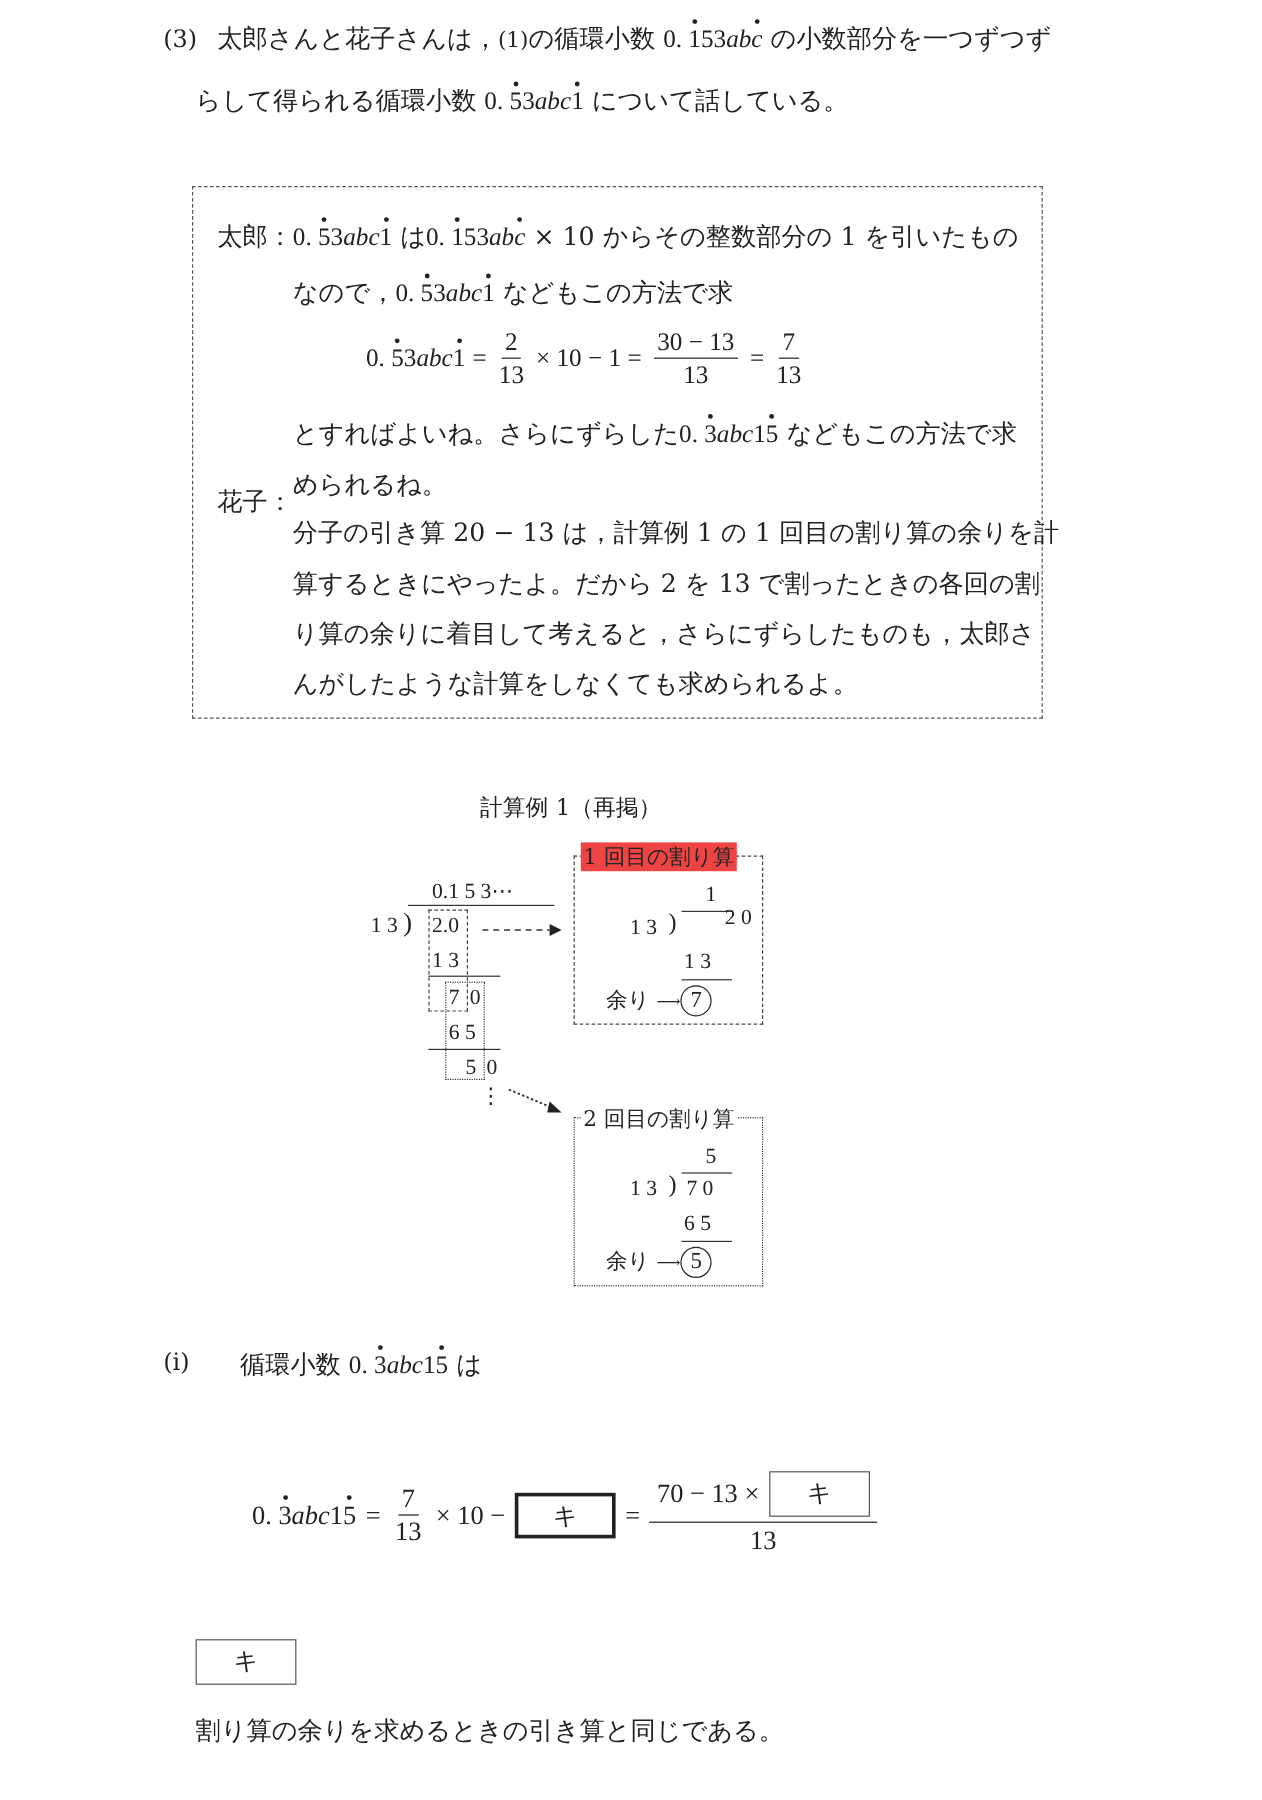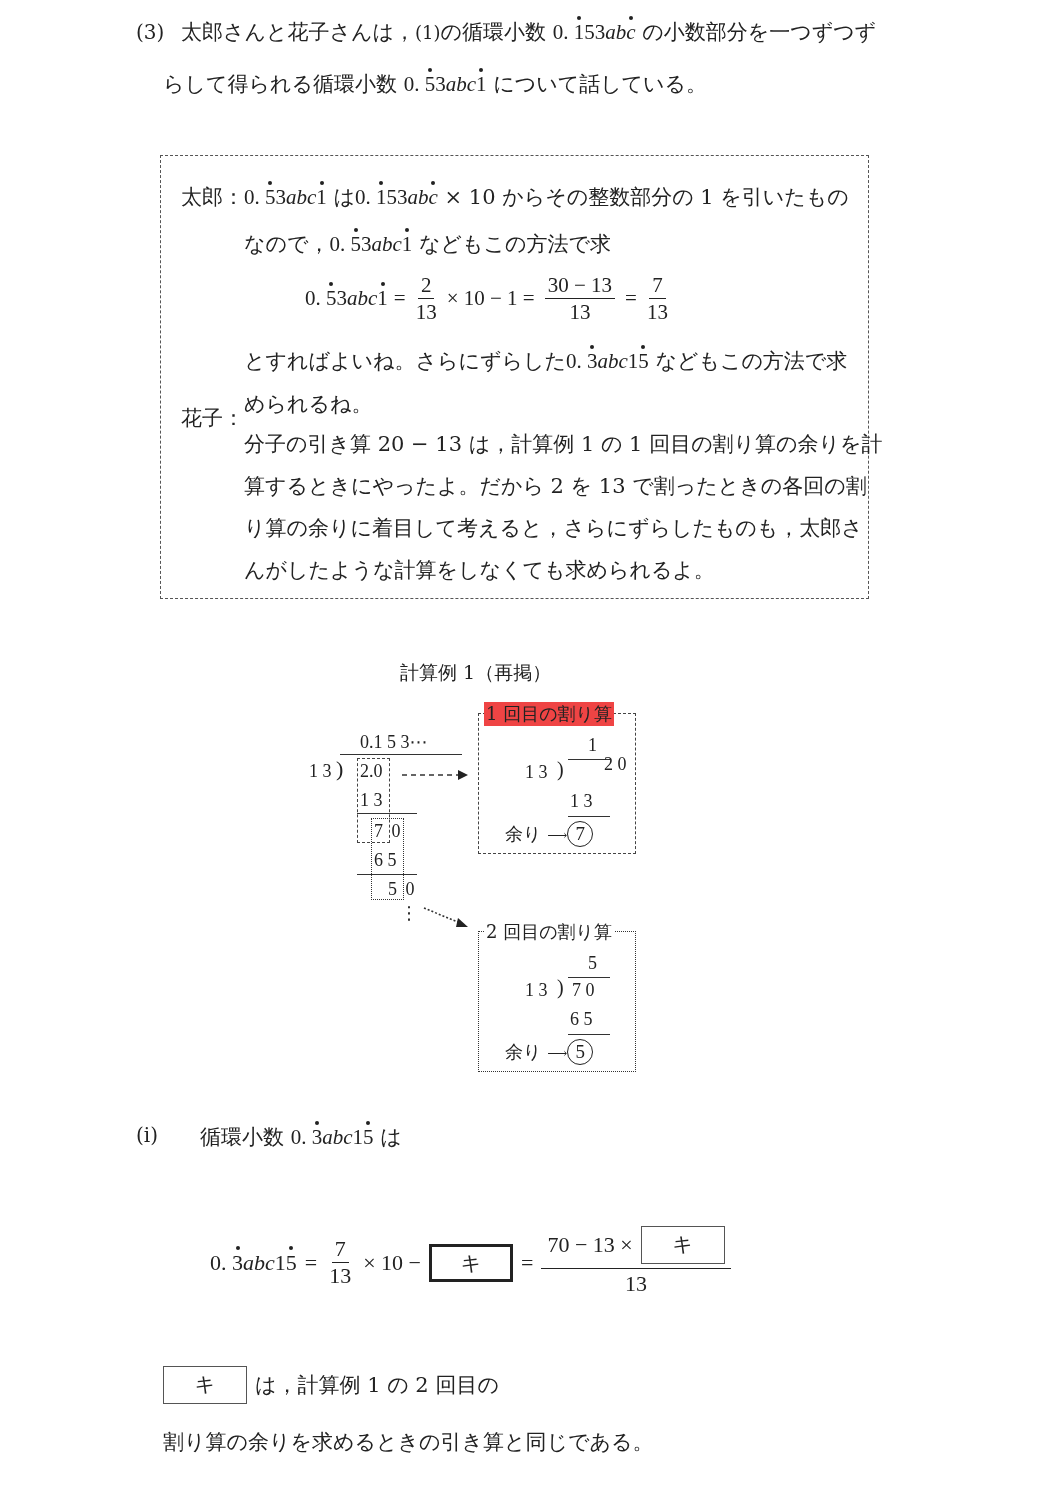--- a/index.html
+++ b/index.html
@@ -177,15 +177,14 @@
     <span style="border-bottom:1.4px solid #222;padding:0 6px 4px 6px;display:flex;align-items:center;gap:8px;">
       <span>70 − 13 ×</span>
       <span class="answer-box-thin">キ</span>
     </span>
     <span style="line-height:30px;">13</span>
   </span>
 </div>
 
 <div class="abs" style="left:163px;top:1366px;display:flex;align-items:center;gap:8px;">
   <span class="answer-box-thin">キ</span>
-  <span>は，計算例 1 の 2 回目の</span>
 </div>
 <div class="abs" style="left:163px;top:1428px;">割り算の余りを求めるときの引き算と同じである。</div>
 
 </body></html>

